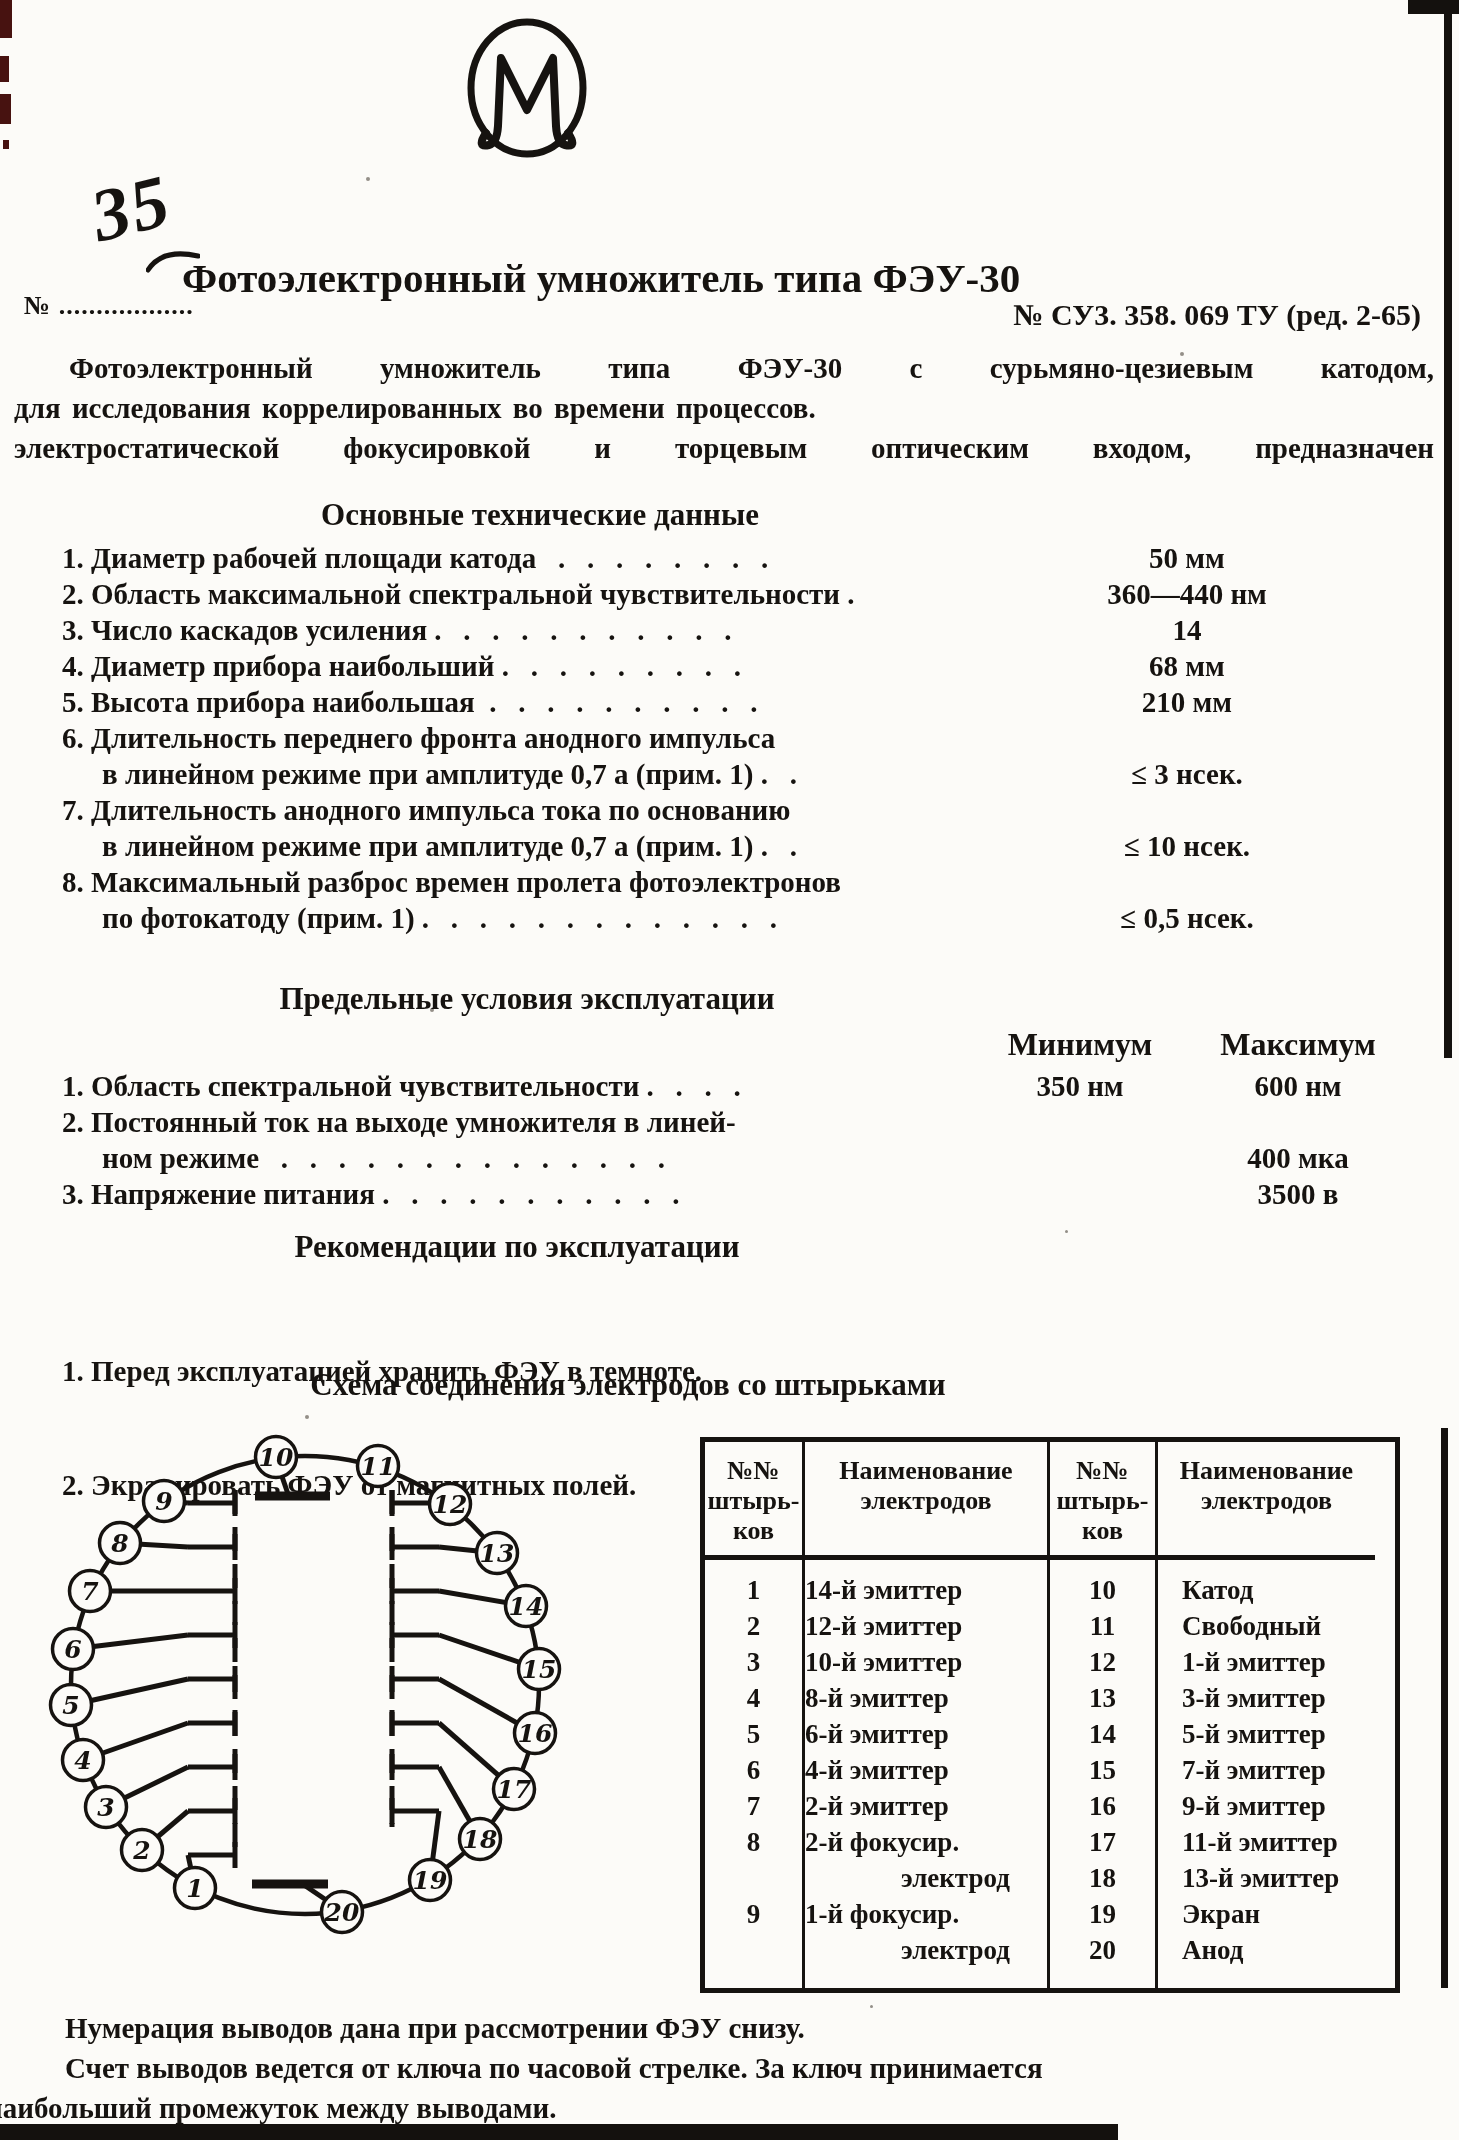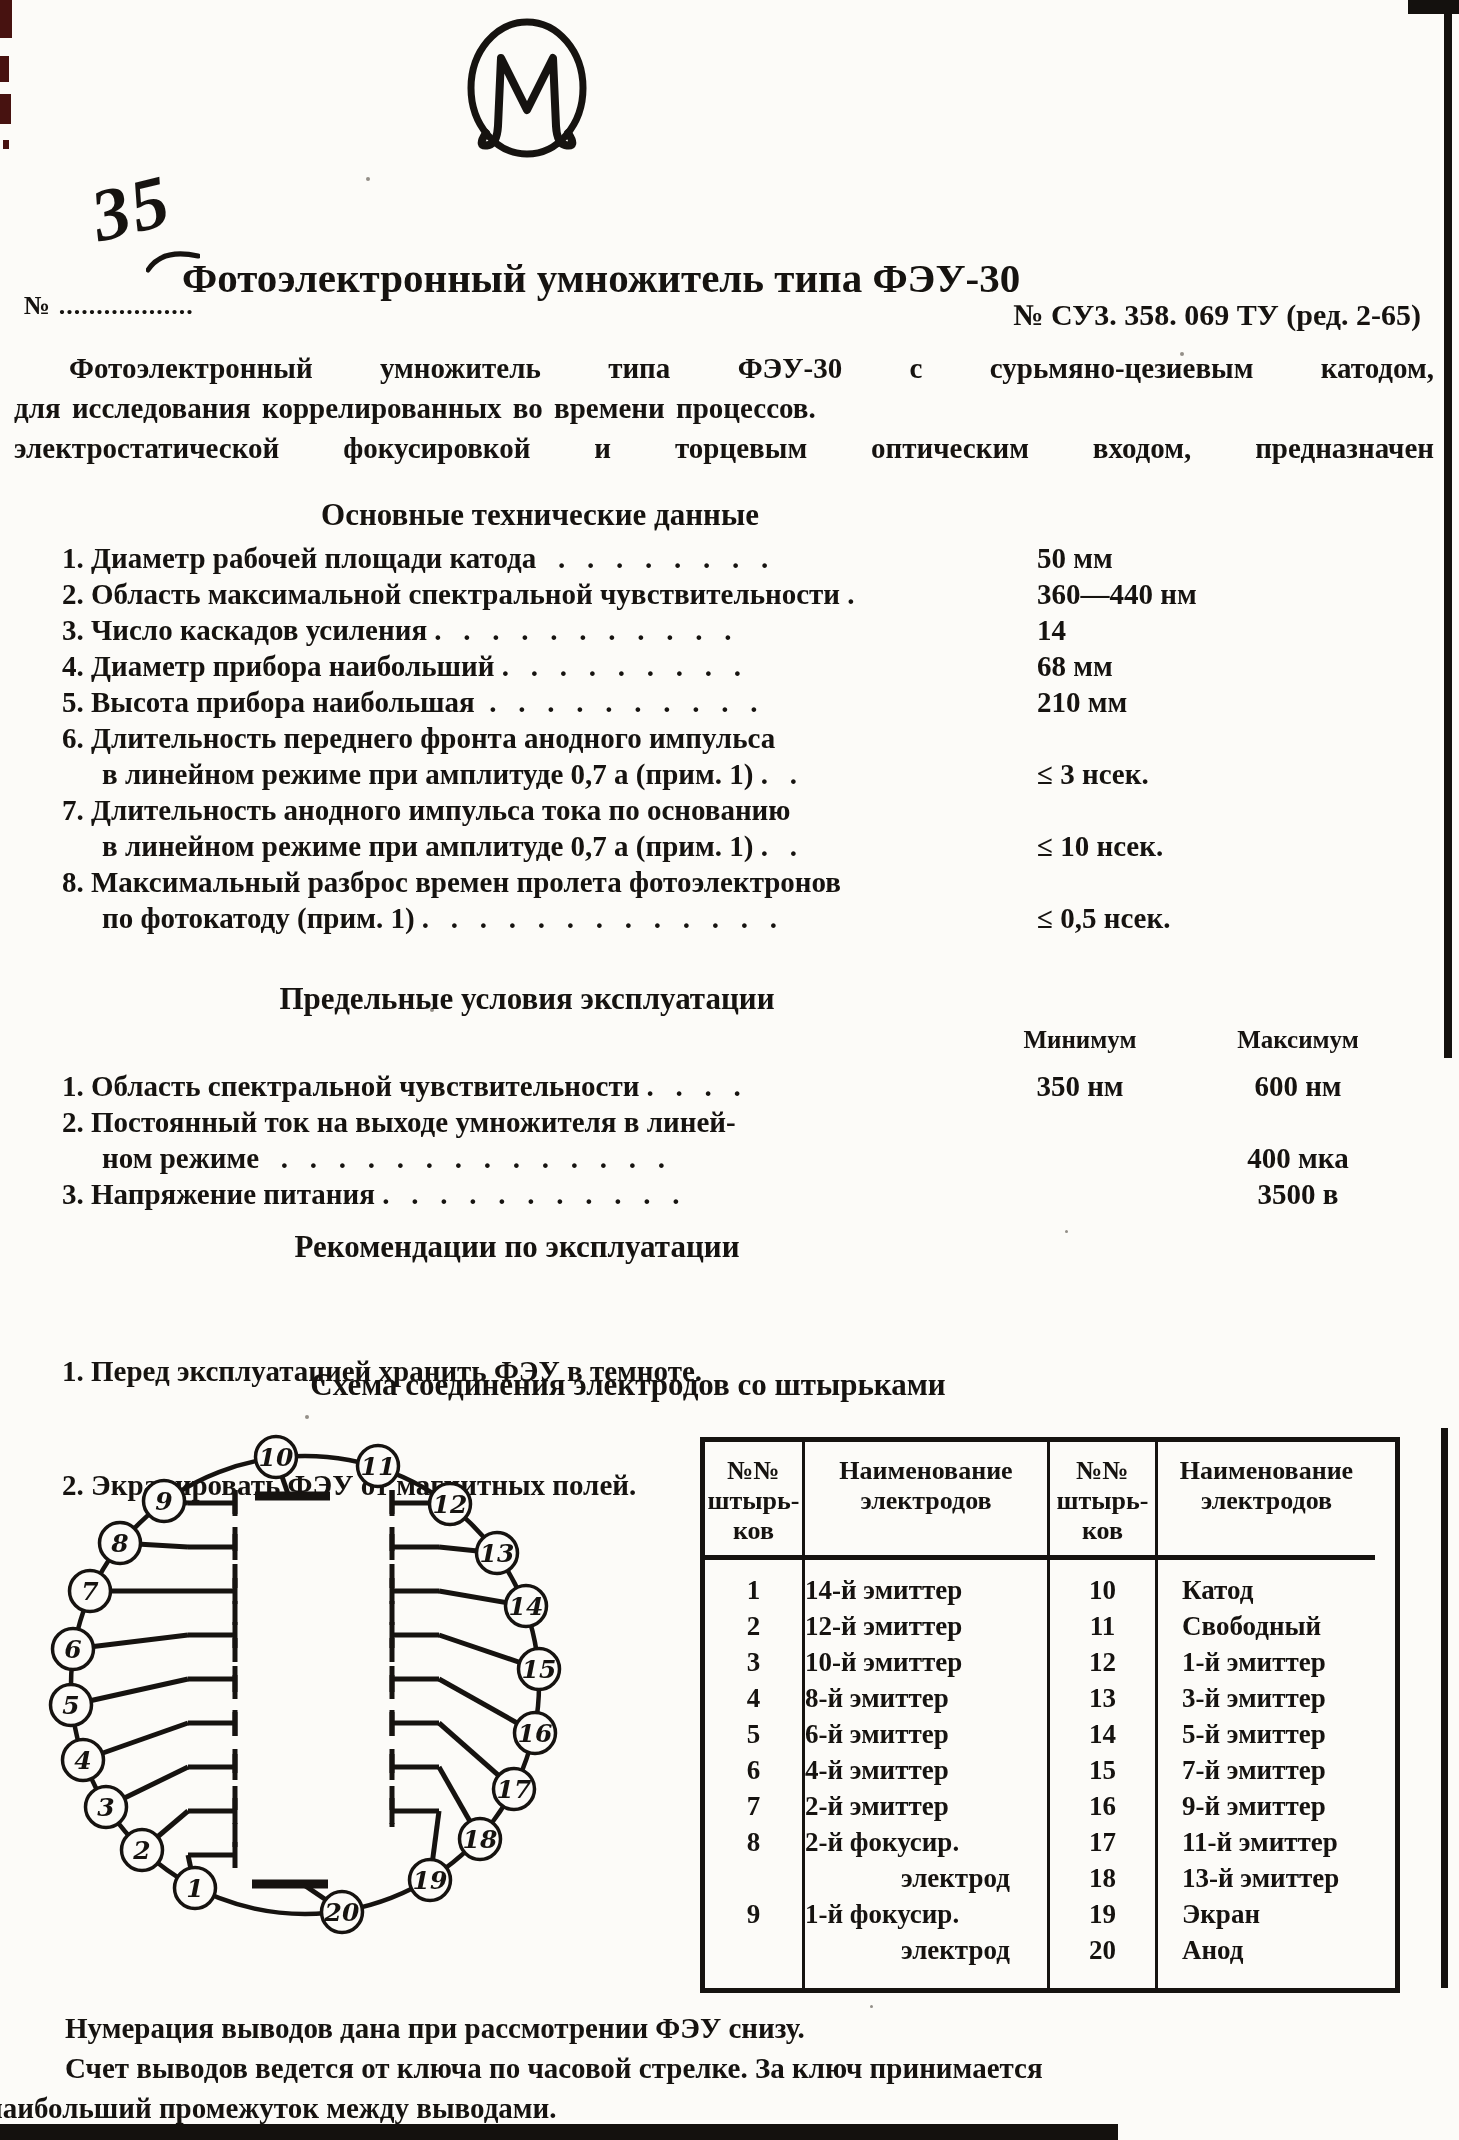--- a/index.html
+++ b/index.html
@@ -21,24 +21,24 @@
   .introline{text-align:justify; text-align-last:justify;}
   .introline.first{text-indent:55px;}
   .introline.last{text-align-last:left;}
   
   .heading{font-size:31px; white-space:nowrap; transform:translateX(-50%);}
   
   #techrows{left:62px; top:540px; width:1380px; font-size:29px;}
   .trow{position:relative; height:36px; line-height:36px;}
   .trow .t{white-space:pre;}
   .trow.ind{padding-left:40px;}
-  .trow .v{position:absolute; left:975px; top:0; width:300px; white-space:pre;}
+  .trow .v{position:absolute; left:975px; top:0; width:300px; text-align:center; white-space:pre;}
   
   #limrows{left:62px; top:1068px; width:1380px; font-size:29px;}
-  #minmax{position:absolute; left:0; top:-42px; width:1380px; height:36px; font-size:25px;}
+  #minmax{position:absolute; left:0; top:-42px; width:1380px; height:36px; font-size:32px;}
   .mincol{position:absolute; left:938px; width:160px; text-align:center; white-space:pre;}
   .maxcol{position:absolute; left:1146px; width:180px; text-align:center; white-space:pre;}
   
   #recitems{left:62px; top:1276px; font-size:29px; line-height:38px; white-space:pre;}
   
   #footer{left:0px; top:2008px; width:1318px; font-size:29px; line-height:40px;}
   .fl{padding-left:65px; white-space:pre;}
   .fl.cut{padding-left:0; margin-left:-14px;}
   
   #pintable{left:700px; top:1437px; width:690px; height:546px;

